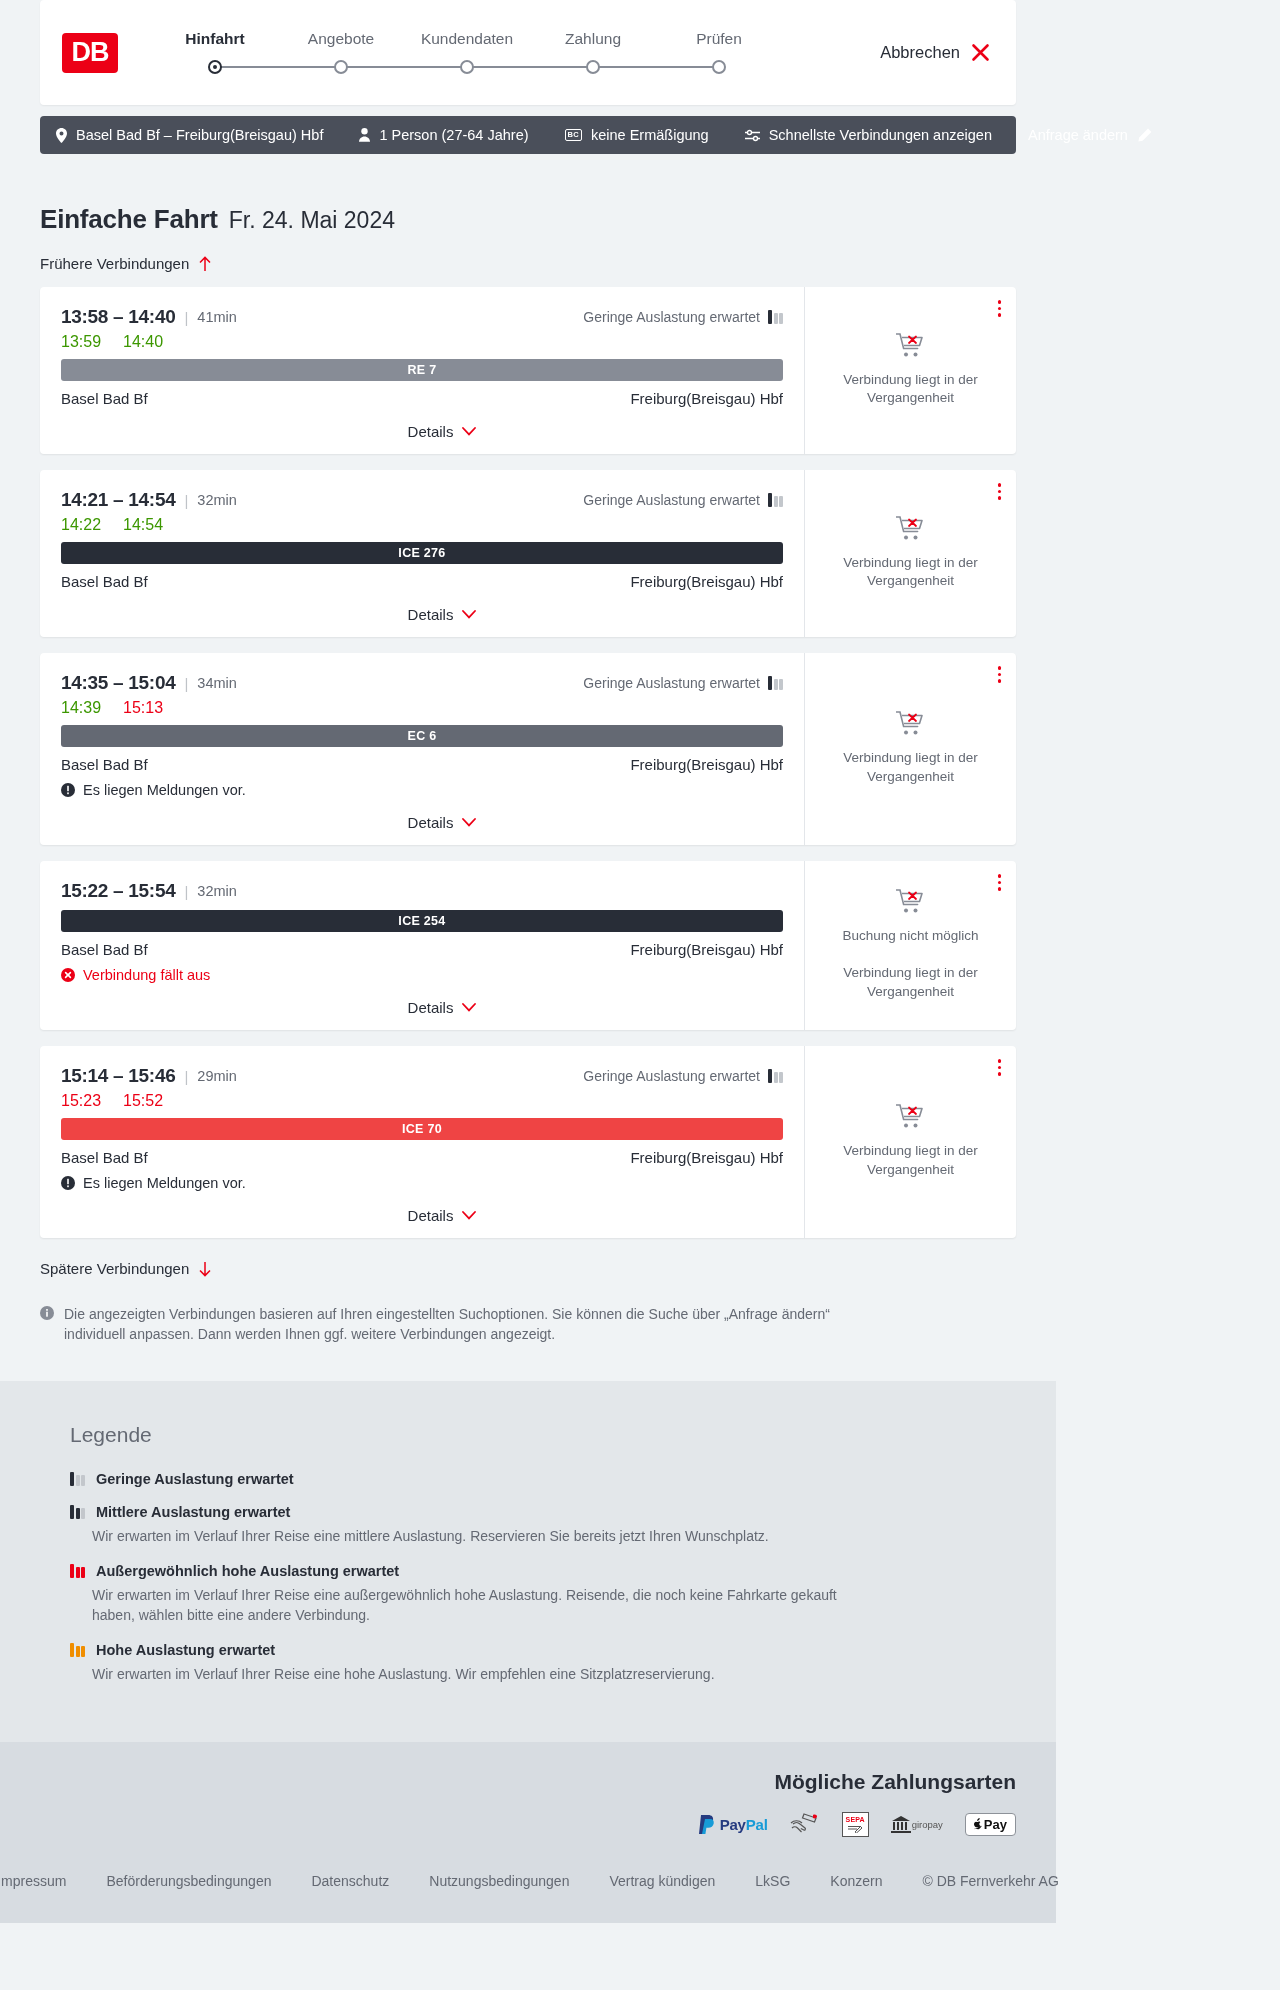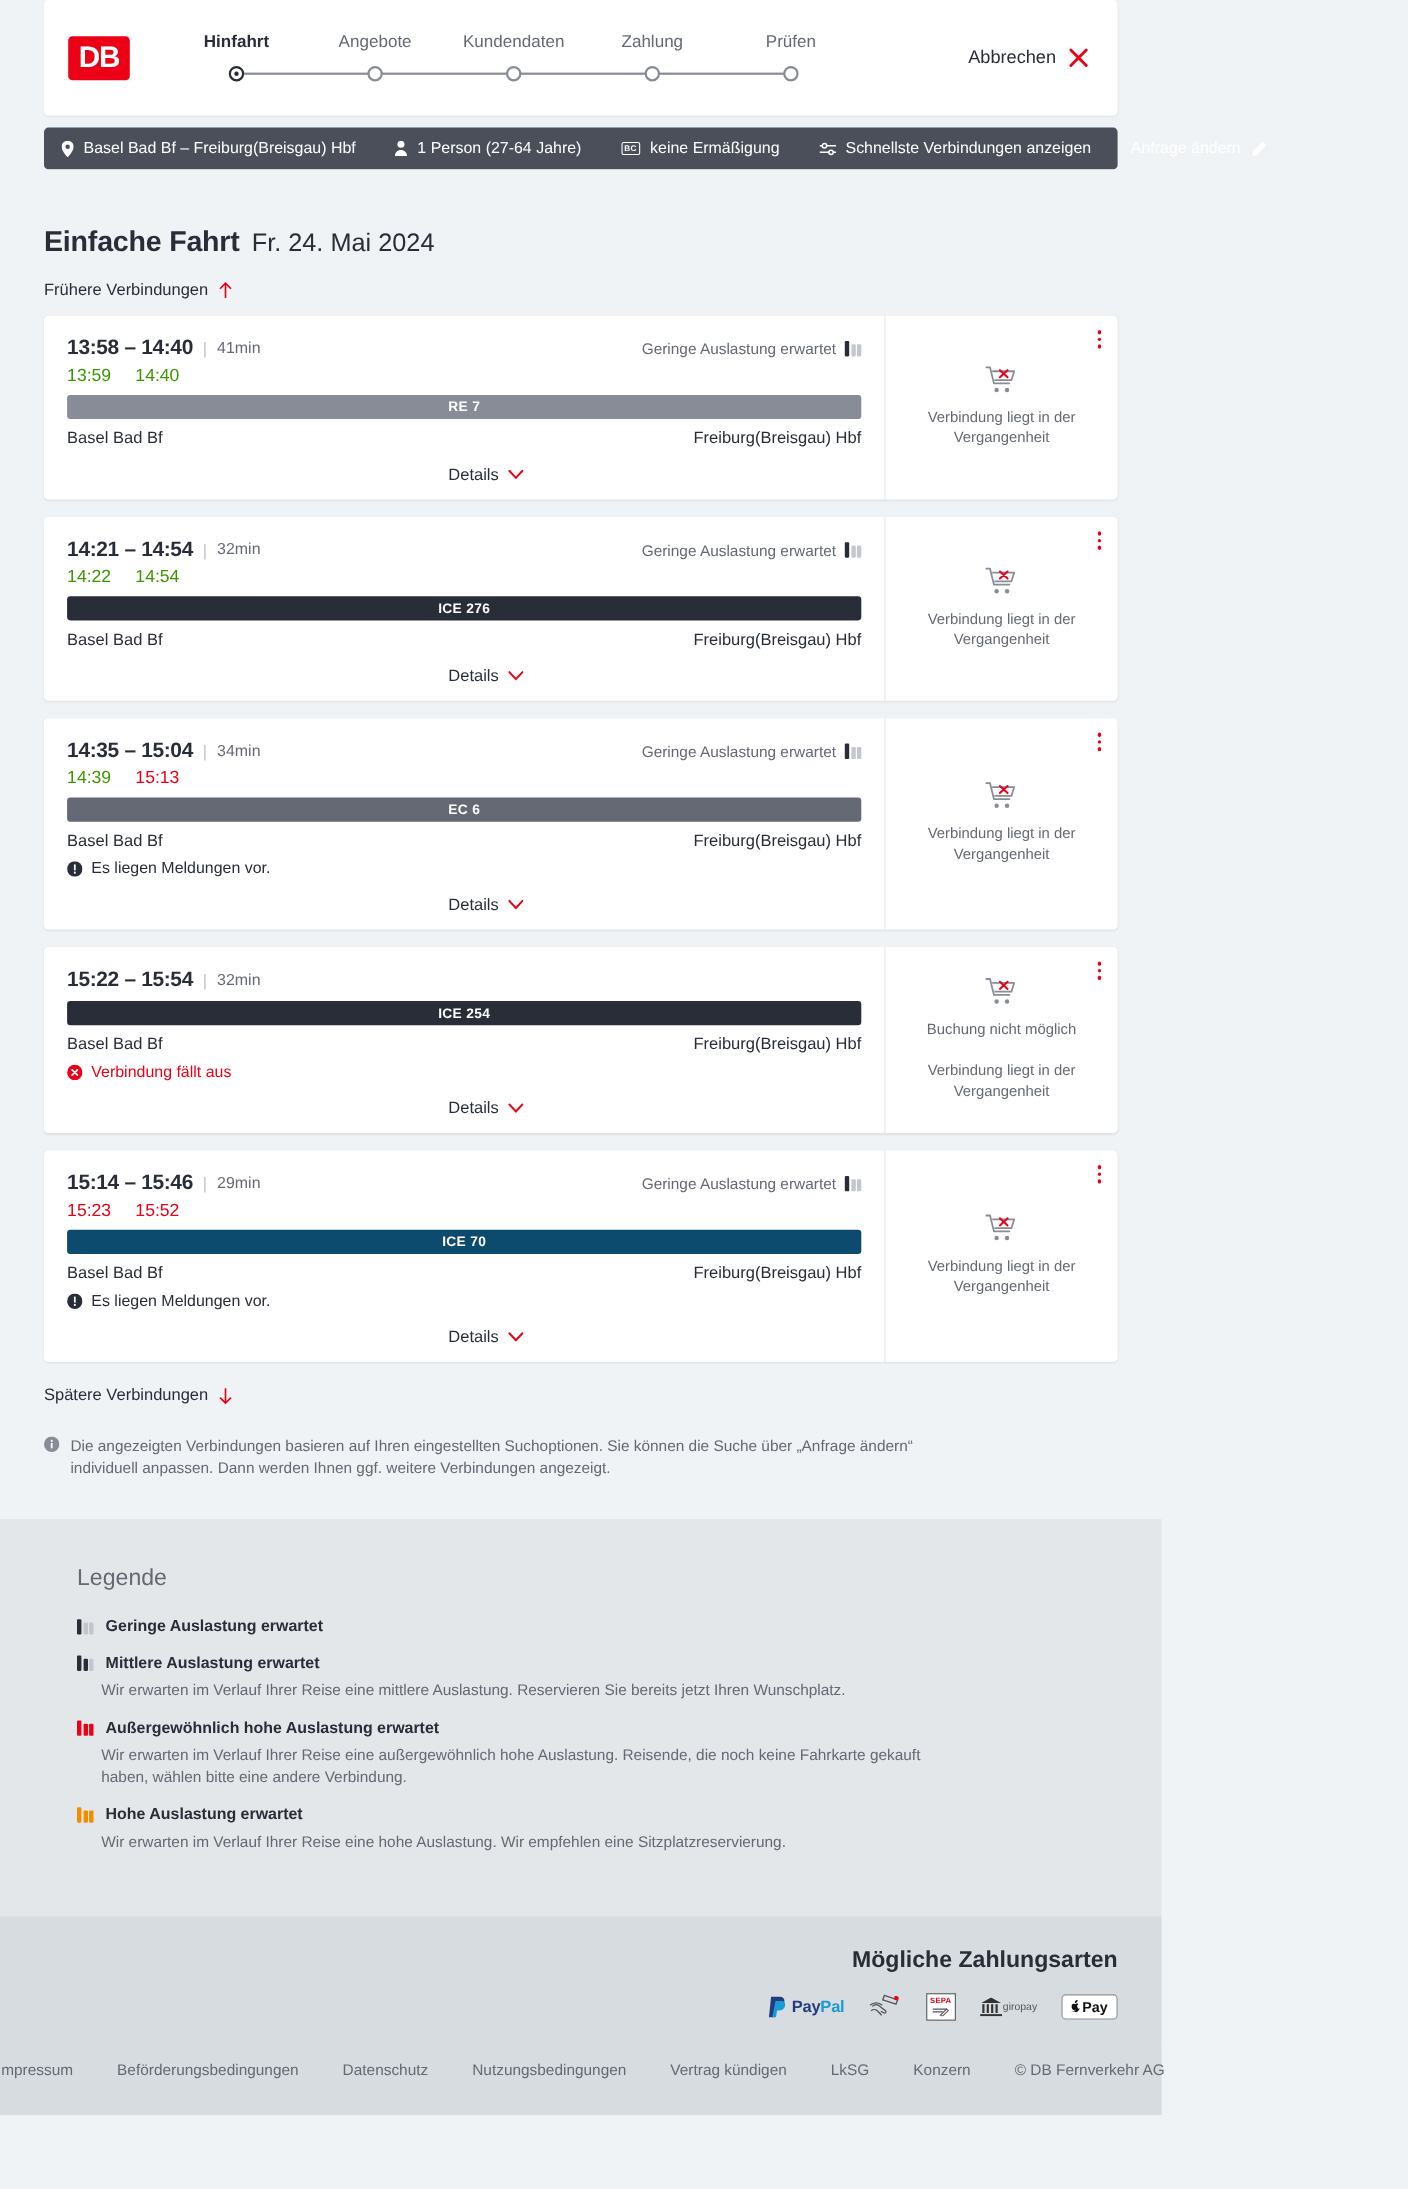--- a/index.html
+++ b/index.html
@@ -711,21 +711,21 @@
                   <span class="occ-bar p1" style="background: rgb(40, 45, 55);"></span>
                   <span class="occ-bar p2" style="background: rgb(195, 199, 204);"></span>
                   <span class="occ-bar p3" style="background: rgb(195, 199, 204);"></span>
                 </span>
               </div>
             </div>
             <div class="row-real">
               <span class="t-late">15:23</span>
               <span class="t-late">15:52</span>
             </div>
-            <div class="train-badge" style="background: #0c4a6e;">ICE 70</div>
+            <div class="train-badge" style="background: #ef4444;">ICE 70</div>
             <div class="stations">
               <span>Basel Bad Bf</span>
               <span>Freiburg(Breisgau) Hbf</span>
             </div>
             <div class="notice info">
               <svg width="14" height="14" viewBox="0 0 14 14">
                 <circle cx="7" cy="7" r="7" fill="#282d37"></circle>
                 <rect x="6.2" y="2.8" width="1.6" height="5.4" fill="#fff"></rect>
                 <rect x="6.2" y="9.4" width="1.6" height="1.8" fill="#fff"></rect>
               </svg>

